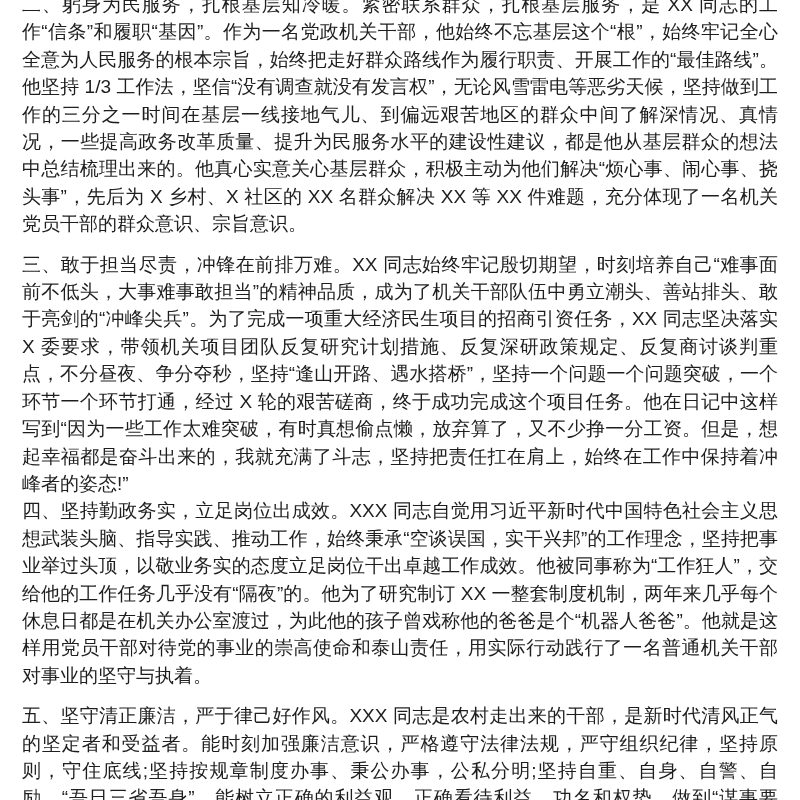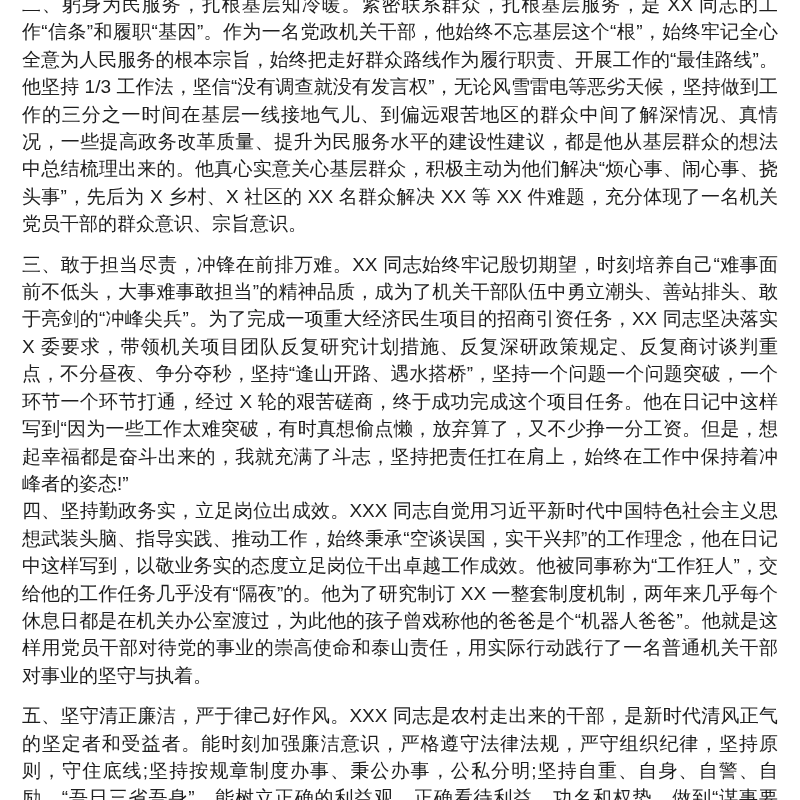--- a/index.html
+++ b/index.html
@@ -51,16 +51,16 @@
     user-select: none;
   }
 </style>
 </head>
 <body>
 
 <div class="page">
   <div class="content">
     <p class="para gap-after">二、躬身为民服务，扎根基层知冷暖。紧密联系群众，扎根基层服务，是 XX 同志的工作“信条”和履职“基因”。作为一名党政机关干部，他始终不忘基层这个“根”，始终牢记全心全意为人民服务的根本宗旨，始终把走好群众路线作为履行职责、开展工作的“最佳路线”。他坚持 1/3 工作法，坚信“没有调查就没有发言权”，无论风雪雷电等恶劣天候，坚持做到工作的三分之一时间在基层一线接地气儿、到偏远艰苦地区的群众中间了解深情况、真情况，一些提高政务改革质量、提升为民服务水平的建设性建议，都是他从基层群众的想法中总结梳理出来的。他真心实意关心基层群众，积极主动为他们解决“烦心事、闹心事、挠头事”，先后为 X 乡村、X 社区的 XX 名群众解决 XX 等 XX 件难题，充分体现了一名机关党员干部的群众意识、宗旨意识。</p>
     <p class="para">三、敢于担当尽责，冲锋在前排万难。XX 同志始终牢记殷切期望，时刻培养自己“难事面前不低头，大事难事敢担当”的精神品质，成为了机关干部队伍中勇立潮头、善站排头、敢于亮剑的“冲峰尖兵”。为了完成一项重大经济民生项目的招商引资任务，XX 同志坚决落实 X 委要求，带领机关项目团队反复研究计划措施、反复深研政策规定、反复商讨谈判重点，不分昼夜、争分夺秒，坚持“逢山开路、遇水搭桥”，坚持一个问题一个问题突破，一个环节一个环节打通，经过 X 轮的艰苦磋商，终于成功完成这个项目任务。他在日记中这样写到“因为一些工作太难突破，有时真想偷点懒，放弃算了，又不少挣一分工资。但是，想起幸福都是奋斗出来的，我就充满了斗志，坚持把责任扛在肩上，始终在工作中保持着冲峰者的姿态!”</p>
-    <p class="para gap-after">四、坚持勤政务实，立足岗位出成效。XXX 同志自觉用习近平新时代中国特色社会主义思想武装头脑、指导实践、推动工作，始终秉承“空谈误国，实干兴邦”的工作理念，他在日记中这样写到，以敬业务实的态度立足岗位干出卓越工作成效。他被同事称为“工作狂人”，交给他的工作任务几乎没有“隔夜”的。他为了研究制订 XX 一整套制度机制，两年来几乎每个休息日都是在机关办公室渡过，为此他的孩子曾戏称他的爸爸是个“机器人爸爸”。他就是这样用党员干部对待党的事业的崇高使命和泰山责任，用实际行动践行了一名普通机关干部对事业的坚守与执着。</p>
+    <p class="para gap-after">四、坚持勤政务实，立足岗位出成效。XXX 同志自觉用习近平新时代中国特色社会主义思想武装头脑、指导实践、推动工作，始终秉承“空谈误国，实干兴邦”的工作理念，坚持把事业举过头顶，以敬业务实的态度立足岗位干出卓越工作成效。他被同事称为“工作狂人”，交给他的工作任务几乎没有“隔夜”的。他为了研究制订 XX 一整套制度机制，两年来几乎每个休息日都是在机关办公室渡过，为此他的孩子曾戏称他的爸爸是个“机器人爸爸”。他就是这样用党员干部对待党的事业的崇高使命和泰山责任，用实际行动践行了一名普通机关干部对事业的坚守与执着。</p>
     <p class="para">五、坚守清正廉洁，严于律己好作风。XXX 同志是农村走出来的干部，是新时代清风正气的坚定者和受益者。能时刻加强廉洁意识，严格遵守法律法规，严守组织纪律，坚持原则，守住底线;坚持按规章制度办事、秉公办事，公私分明;坚持自重、自身、自警、自励，“吾日三省吾身”。能树立正确的利益观，正确看待利益、功名和权势，做到“谋事要实、创业要实、做人要实”。在工作中，他不断增强政治责任意识，坚持在其位、谋其政、负其责、尽其责，做到干一行、爱一行、精一行。</p>
   </div>
 </div>
 
 </body></html>

